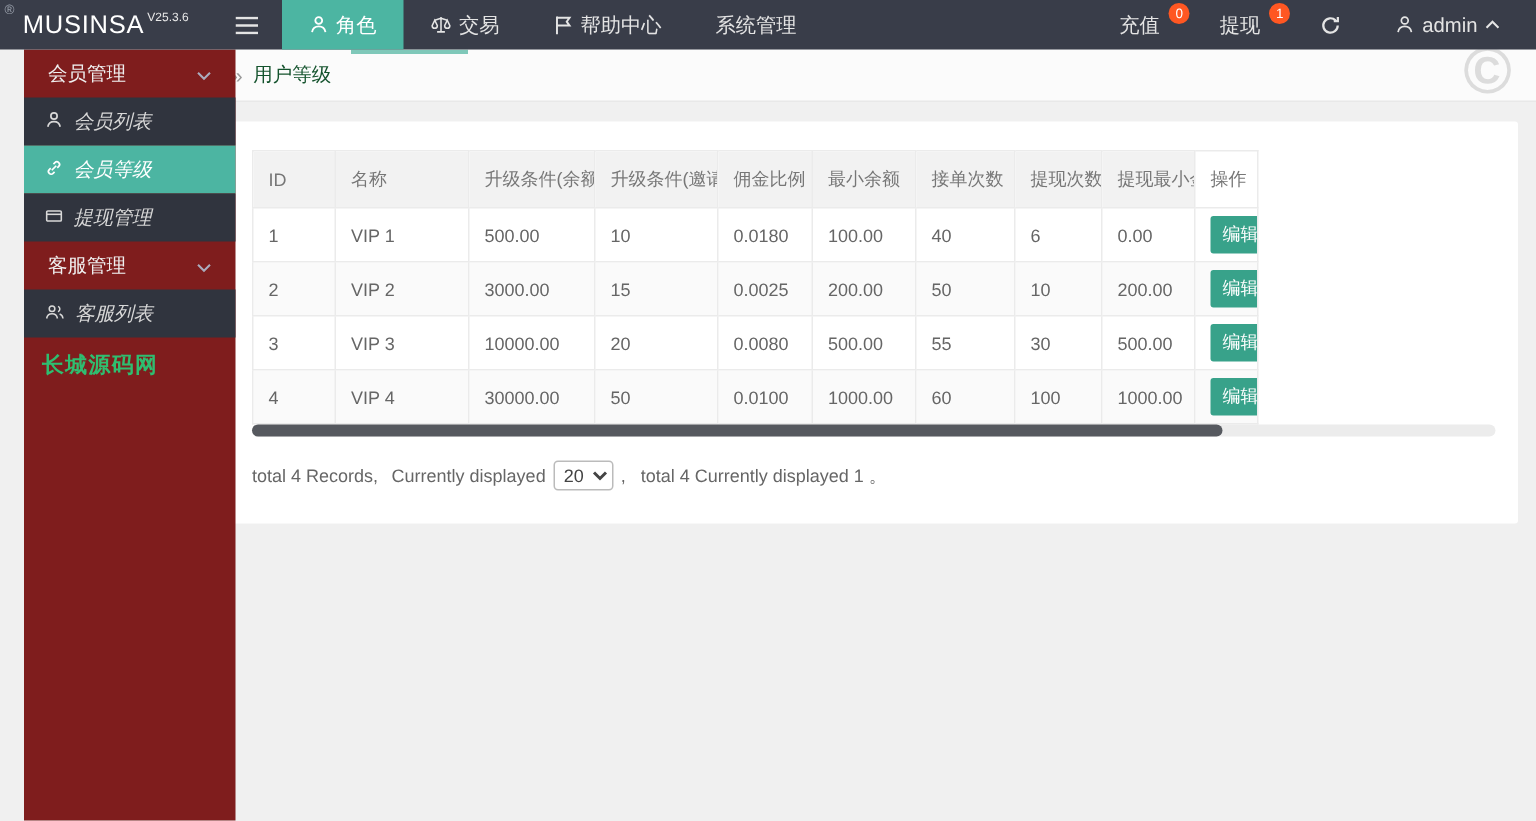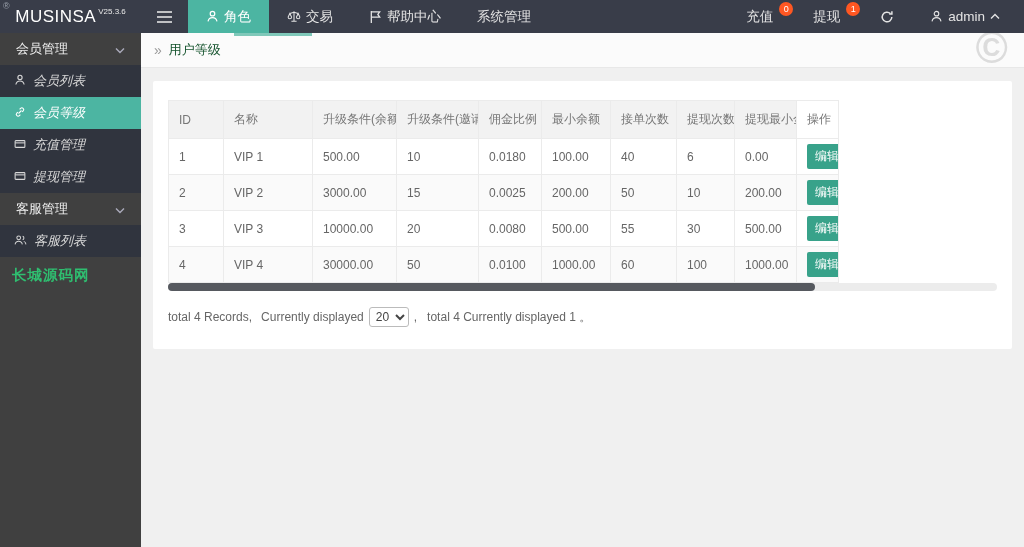--- a/index.html
+++ b/index.html
@@ -16,21 +16,21 @@
   .nav-item { display:flex; align-items:center; gap:5px; padding:0 18px; font-size:13.5px; color:#e4e4e4; cursor:pointer; white-space:nowrap; }
   .nav-item.burger { padding:0 16px; }
   .nav-item.active { background:#4cb5a2; color:#fff; }
   .nav-item svg { display:block; }
   .topbar-right { margin-left:auto; display:flex; align-items:stretch; padding-right:6px; }
   .badge-wrap { position:relative; }
   .badge { position:absolute; top:2px; right:2px; min-width:14px; height:14px; line-height:14px; padding:0 4px; background:#ff5722; color:#fff; font-size:9px; border-radius:8px; text-align:center; }
   .badge-wrap.b1 { padding-right:22px; }
 
   
-  .sidebar { position:absolute; top:33px; left:0; width:141px; height:514px; background:#404040; z-index:20; }
+  .sidebar { position:absolute; top:33px; left:16px; width:141px; height:514px; background:#7f1d1d; z-index:20; }
   .side-group { height:32px; display:flex; align-items:center; justify-content:space-between; padding:0 16px 0 16px; color:#f0f0f0; font-size:13px; cursor:pointer; }
   .side-item { height:32px; display:flex; align-items:center; gap:7px; padding:0 12px 0 14px; background:#30343e; color:#d8d8d8; font-size:13px; cursor:pointer;font-style:italic; }
   .side-item.active { background:#4cb5a2; color:#fff; }
   .side-item svg { flex:0 0 auto; }
   .side-watermark { margin-top:2px; padding:7px 12px; color:#2fbe70; font-size:14.5px; font-weight:bold; letter-spacing:1px; }
 
   
   .main { position:absolute; top:33px; left:141px; width:883px; height:514px; background:#f0f0f0; }
   .breadcrumb-bar { position:relative; height:35px; background:#fbfbfb; border-bottom:1px solid #e8e8e8; display:flex; align-items:center; padding:0 13px; overflow:hidden; }
   .tab-underline { position:absolute; top:0; left:93px; width:78px; height:3px; background:#7fc8b9; }
@@ -174,29 +174,20 @@
     <span>
       <svg width="12" height="12" viewBox="0 0 16 16" fill="none" stroke="#fff" stroke-width="1.5">
           <path d="M6 10l4-4"></path>
           <path d="M7.5 4.5l1.3-1.3a2.4 2.4 0 013.4 3.4L10.9 7.9"></path>
           <path d="M8.5 11.5l-1.3 1.3a2.4 2.4 0 01-3.4-3.4l1.3-1.3"></path>
         </svg>
     </span>
     <span>会员等级</span>
   </div>
 
-  <div class="side-item">
-    <span>
-      <svg width="12" height="12" viewBox="0 0 16 16" fill="none" stroke="#d8d8d8" stroke-width="1.4">
-          <rect x="1.5" y="3.5" width="13" height="9" rx="1"></rect>
-          <line x1="1.5" y1="6.5" x2="14.5" y2="6.5"></line>
-        </svg>
-    </span>
-    <span>充值管理</span>
-  </div>
 
   <div class="side-item">
     <span>
       <svg width="12" height="12" viewBox="0 0 16 16" fill="none" stroke="#d8d8d8" stroke-width="1.4">
           <rect x="1.5" y="3.5" width="13" height="9" rx="1"></rect>
           <line x1="1.5" y1="6.5" x2="14.5" y2="6.5"></line>
         </svg>
     </span>
     <span>提现管理</span>
   </div>

